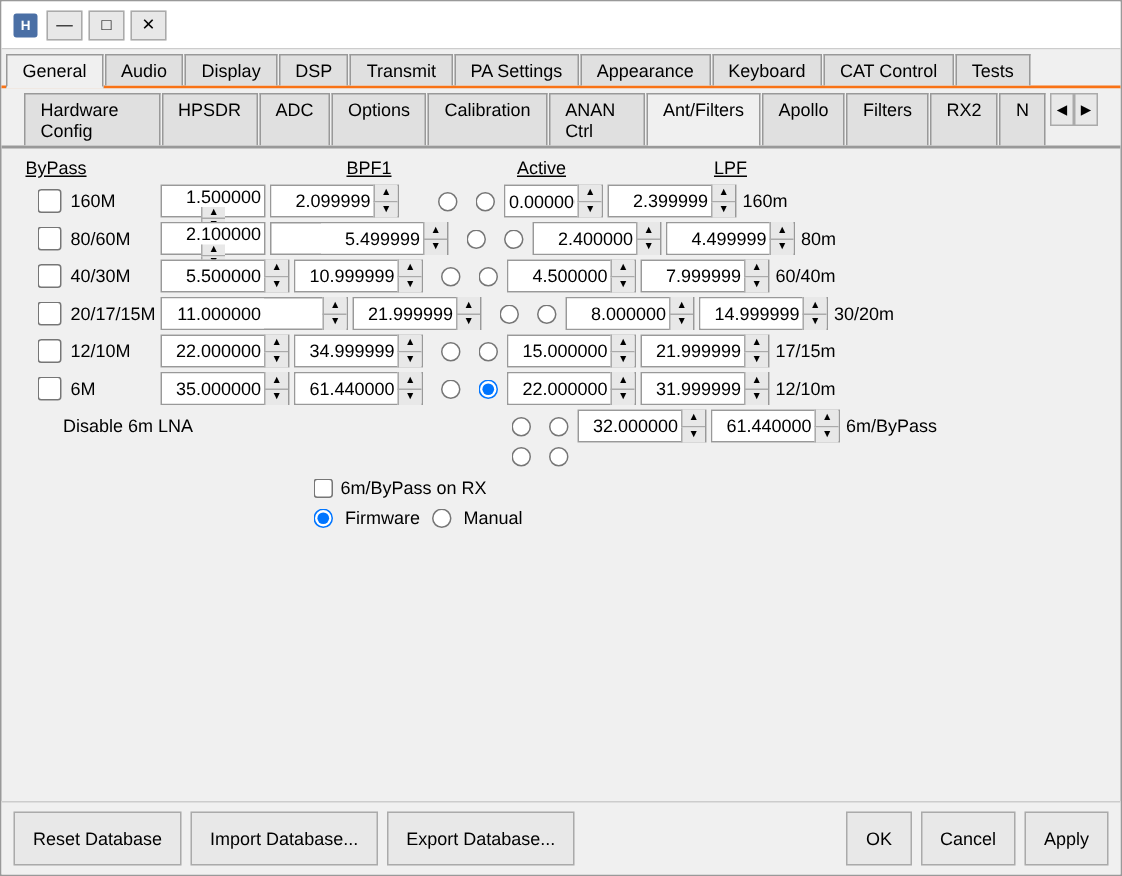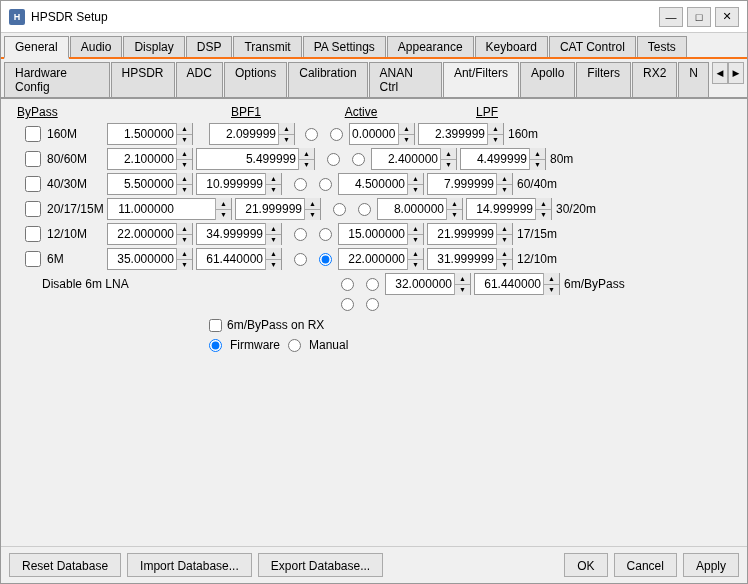--- a/index.html
+++ b/index.html
@@ -79,21 +79,21 @@
     .tab.active {
       background: #f0f0f0;
       border-bottom: 2px solid #f0f0f0;
       margin-bottom: -2px;
       z-index: 1;
     }
     .tab-row2 {
       display: flex;
       background: #f0f0f0;
       border-bottom: 2px solid #999;
-      padding: 3px 3px 0;
+      padding: 3px 15px 0;
       gap: 1px;
       flex-wrap: nowrap;
       overflow: hidden;
     }
     .subtab {
       padding: 3px 10px;
       border: 1px solid #999;
       border-bottom: none;
       background: #e0e0e0;
       cursor: pointer;
@@ -198,21 +198,21 @@
       border-top: 1px solid #ccc;
       gap: 6px;
       background: #f0f0f0;
     }
     .bottom-btn {
       padding: 5px 12px;
       border: 1px solid #aaa;
       background: #e8e8e8;
       cursor: pointer;
       font-size: 12px;
-      height: 24px;
+      height: 36px;
     }
     .spacer { flex: 1; }
     .nav-arrows {
       display: flex;
       gap: 0;
       margin-left: 2px;
     }
     .nav-arrow {
       width: 16px;
       height: 22px;
@@ -227,21 +227,20 @@
   </style>
 </head>
 <body>
 
 <div class="window">
 
   <div class="title-bar">
     <div class="title-bar-icon">
       <span>H</span>
     </div>
-    <span class="title-text">HPSDR Setup</span>
     <div class="title-controls">
       <button class="title-btn">—</button>
       <button class="title-btn">□</button>
       <button class="title-btn">✕</button>
     </div>
   </div>
 
   <div class="tab-row1">
     <div class="tab active">General</div>
     <div class="tab">Audio</div>
@@ -281,28 +280,28 @@
       <span style="width:60px;"></span>
       <span style="width:178px; text-align:center; text-decoration:underline;">BPF1</span>
       <span style="width:52px; text-align:center; text-decoration:underline;">Active</span>
       <span style="width:200px; text-align:center; text-decoration:underline;">LPF</span>
     </div>
 
     <div id="filter-rows">
         <div style="display: flex; align-items: center; margin-bottom: 3px; padding-left: 8px;">
     <input type="checkbox" class="bypass-check" style="width: 16px; height: 16px; margin-right: 6px;">
     <span class="band-label" style="width:60px;">160M</span>
-    <span class="spinbox" style="margin-right:16px;">
+    <span class="spinbox" style="margin-right:3px;flex-direction:column;">
       <input type="text" value="1.500000" style="width: 68px;">
       <div class="spinbox-btns">
         <button class="spinbox-btn">▲</button>
         <button class="spinbox-btn">▼</button>
       </div>
     </span>
-    <span class="spinbox" style="margin-right:4px;">
+    <span class="spinbox" style="margin-right:20px;">
       <input type="text" value="2.099999" style="width: 68px;">
       <div class="spinbox-btns">
         <button class="spinbox-btn">▲</button>
         <button class="spinbox-btn">▼</button>
       </div>
     </span>
     <span class="radio-cell">
             <input type="radio" name="active_col" style="">
           </span>
     <span class="radio-cell">
@@ -320,21 +319,21 @@
       <div class="spinbox-btns">
         <button class="spinbox-btn">▲</button>
         <button class="spinbox-btn">▼</button>
       </div>
     </span>
     <span class="row-suffix">160m</span>
   </div>
         <div style="display: flex; align-items: center; margin-bottom: 3px; padding-left: 8px;">
     <input type="checkbox" class="bypass-check" style="width: 16px; height: 16px; margin-right: 6px;">
     <span class="band-label" style="width:60px;">80/60M</span>
-    <span class="spinbox" style="margin-right:3px;">
+    <span class="spinbox" style="margin-right:3px;flex-direction:column;">
       <input type="text" value="2.100000" style="width: 68px;">
       <div class="spinbox-btns">
         <button class="spinbox-btn">▲</button>
         <button class="spinbox-btn">▼</button>
       </div>
     </span>
     <span class="spinbox" style="margin-right:6px;padding-left:33px;">
       <input type="text" value="5.499999" style="width: 68px;">
       <div class="spinbox-btns">
         <button class="spinbox-btn">▲</button>

